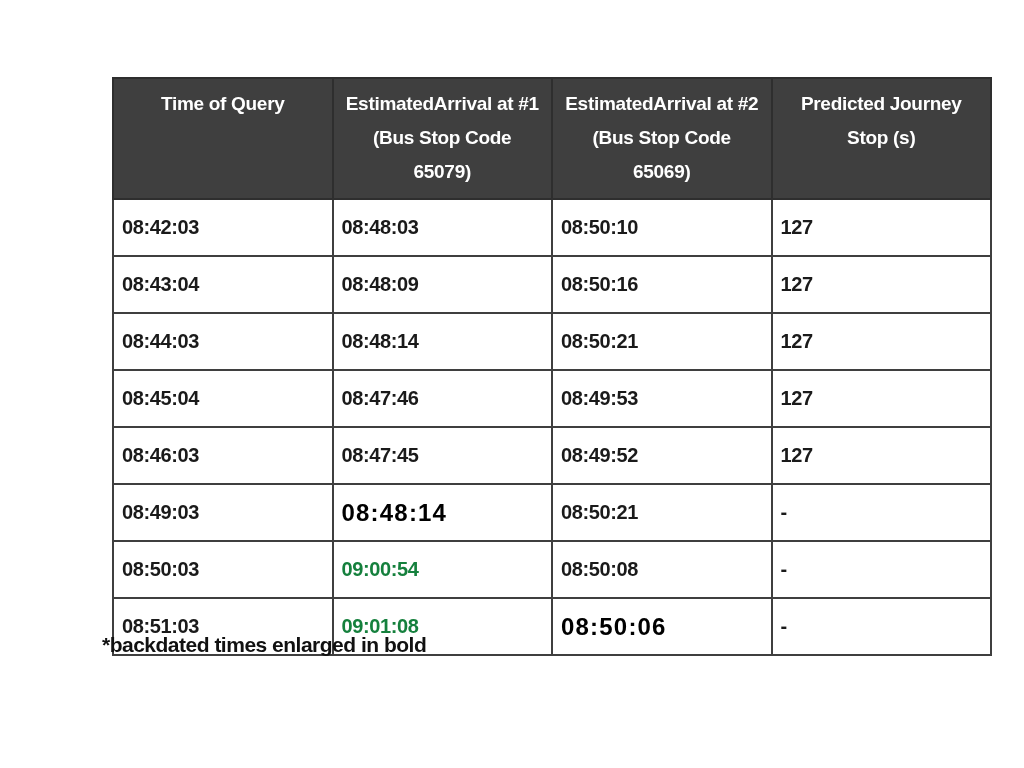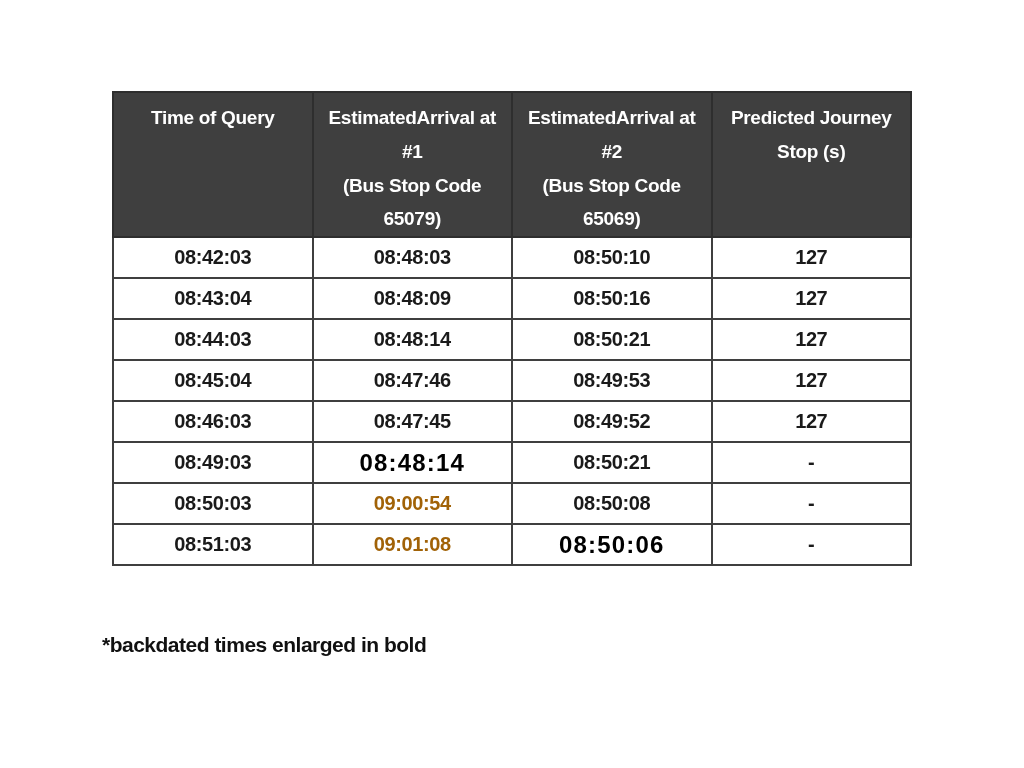--- a/index.html
+++ b/index.html
@@ -11,54 +11,54 @@
   .slide {
     position: relative;
     width: 1024px;
     height: 768px;
     background: #ffffff;
     overflow: hidden;
   }
   table.data-table {
     position: absolute;
     left: 112px;
-    top: 91px;
-    width: 800px;
+    top: 77px;
+    width: 880px;
     border-collapse: collapse;
     table-layout: fixed;
   }
   table.data-table th {
     background: #3f3f3f;
     color: #ffffff;
     height: 111px;
     font-size: 19px;
     font-weight: 700;
     letter-spacing: -0.3px;
     text-align: center;
     vertical-align: top;
     padding: 8px 4px 0 4px;
     white-space: pre-line;
     line-height: 1.78;
     border: 2px solid #2e2e2e;
   }
   table.data-table td {
     height: 39px;
-    padding: 0;
-    text-align: center;
+    padding: 8px;
+    text-align: left;
     vertical-align: middle;
     font-size: 20px;
     font-weight: 700;
     letter-spacing: -0.4px;
     color: #1a1a1a;
     background: #ffffff;
     border: 2px solid #3f3f3f;
     overflow: hidden;
   }
   table.data-table td.cell-gray {
-    color: #a16207;
+    color: #15803d;
   }
   table.data-table td.cell-bold {
     font-size: 24px;
     font-weight: 800;
     letter-spacing: 1.2px;
     color: #000000;
   }
   .footnote {
     position: absolute;
     left: 102px;

